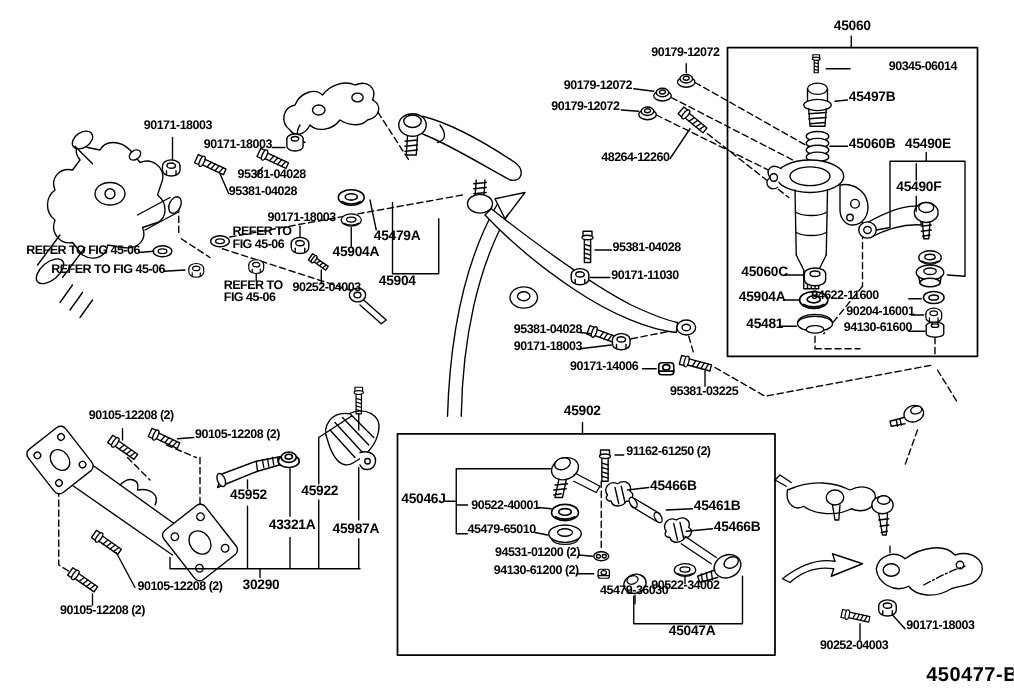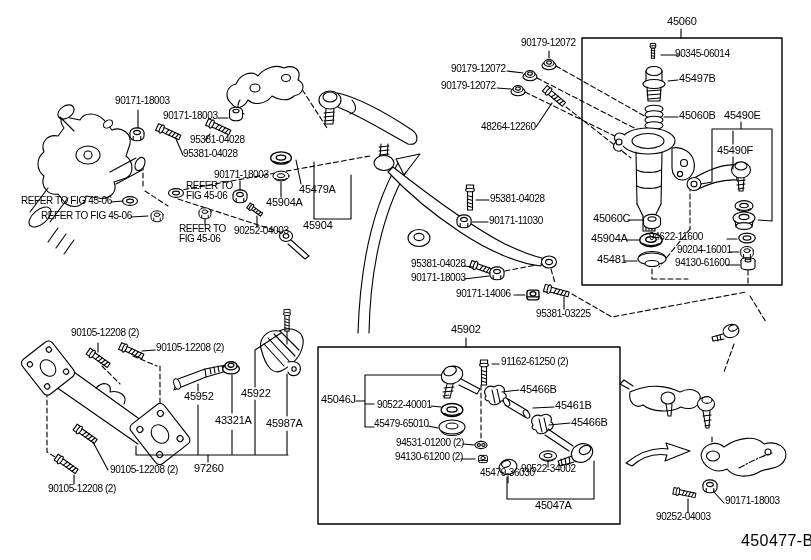--- a/index.html
+++ b/index.html
@@ -1,19 +1,19 @@
 <!DOCTYPE html>
 <html><head>
 <meta charset="utf-8">
 <style>
   html,body{margin:0;padding:0;background:#fff}
   #stage{position:relative;width:811px;height:560px;background:#fff;
          font-family:"Liberation Sans",sans-serif;overflow:hidden}
   #stage svg{position:absolute;left:0;top:0}
-  .lbl{position:absolute;font-weight:normal;font-size:10px;line-height:9.5px;
+  .lbl{position:absolute;font-weight:bold;font-size:10px;line-height:9.5px;
        letter-spacing:-0.4px;color:#000;white-space:pre}
   .code{font-size:11px;line-height:11px;letter-spacing:-0.2px}
   .foot{font-size:16px;line-height:12px;letter-spacing:0.4px}
 </style>
 </head>
 <body>
 
 <div id="stage">
 
 <svg width="811" height="560" viewBox="0 0 811 560">
@@ -430,38 +430,38 @@
 <div class="lbl" style="left:489px;top:216px">90171-11030</div>
 <div class="lbl" style="left:411px;top:259px">95381-04028</div>
 <div class="lbl" style="left:411px;top:273px">90171-18003</div>
 <div class="lbl" style="left:456px;top:289px">90171-14006</div>
 <div class="lbl" style="left:536px;top:309px">95381-03225</div>
 <div class="lbl" style="left:521px;top:38px">90179-12072</div>
 <div class="lbl" style="left:451px;top:64px">90179-12072</div>
 <div class="lbl" style="left:441px;top:81px">90179-12072</div>
 <div class="lbl" style="left:481px;top:122px">48264-12260</div>
 <div class="lbl code" style="left:667px;top:16px">45060</div>
-<div class="lbl" style="left:675px;top:49px">90345-06014</div>
+<div class="lbl" style="left:711px;top:49px">90345-06014</div>
 <div class="lbl code" style="left:679px;top:73px">45497B</div>
 <div class="lbl code" style="left:679px;top:110px">45060B</div>
 <div class="lbl code" style="left:724px;top:110px">45490E</div>
 <div class="lbl code" style="left:717px;top:145px">45490F</div>
 <div class="lbl code" style="left:593px;top:213px">45060C</div>
 <div class="lbl code" style="left:591px;top:233px">45904A</div>
 <div class="lbl code" style="left:597px;top:254px">45481</div>
 <div class="lbl" style="left:649px;top:232px">94622-11600</div>
 <div class="lbl" style="left:677px;top:245px">90204-16001</div>
 <div class="lbl" style="left:675px;top:258px">94130-61600</div>
 <div class="lbl" style="left:71px;top:328px">90105-12208 (2)</div>
 <div class="lbl" style="left:156px;top:343px">90105-12208 (2)</div>
 <div class="lbl code" style="left:184px;top:391px">45952</div>
 <div class="lbl code" style="left:241px;top:388px">45922</div>
 <div class="lbl code" style="left:215px;top:415px">43321A</div>
 <div class="lbl code" style="left:266px;top:418px">45987A</div>
-<div class="lbl code" style="left:194px;top:463px">97260</div>
+<div class="lbl code" style="left:194px;top:463px">30290</div>
 <div class="lbl" style="left:110px;top:465px">90105-12208 (2)</div>
 <div class="lbl" style="left:48px;top:484px">90105-12208 (2)</div>
 <div class="lbl code" style="left:451px;top:324px">45902</div>
 <div class="lbl" style="left:501px;top:357px">91162-61250 (2)</div>
 <div class="lbl code" style="left:520px;top:384px">45466B</div>
 <div class="lbl code" style="left:555px;top:400px">45461B</div>
 <div class="lbl code" style="left:571px;top:417px">45466B</div>
 <div class="lbl code" style="left:321px;top:394px">45046J</div>
 <div class="lbl" style="left:377px;top:400px">90522-40001</div>
 <div class="lbl" style="left:374px;top:419px">45479-65010</div>

